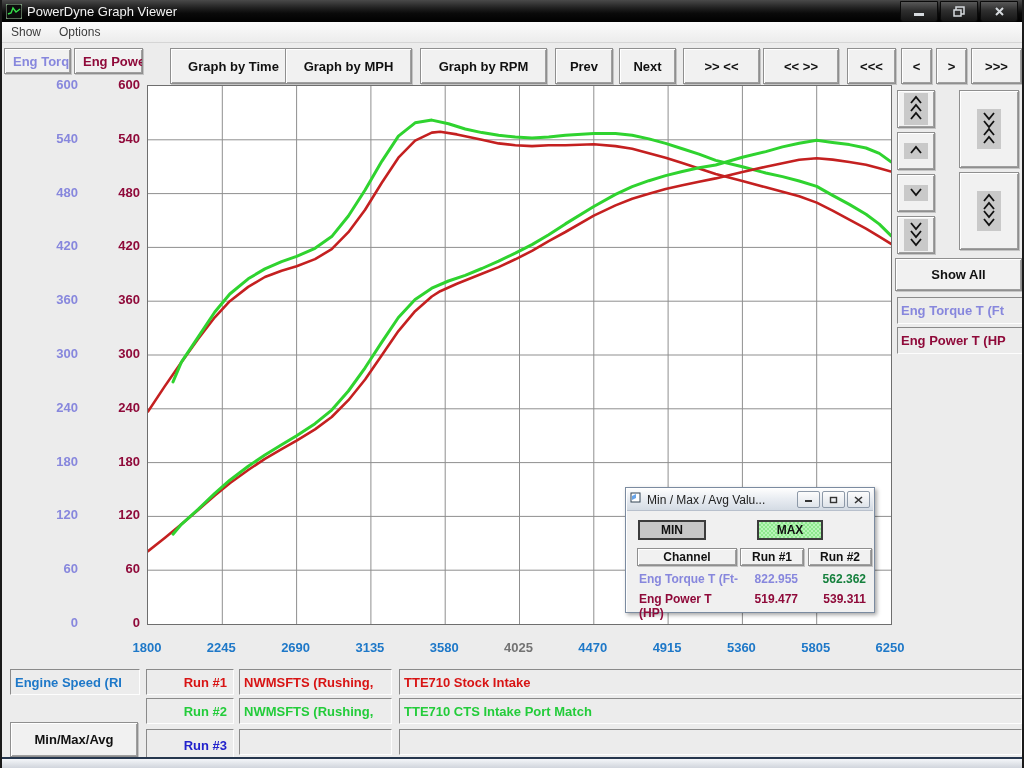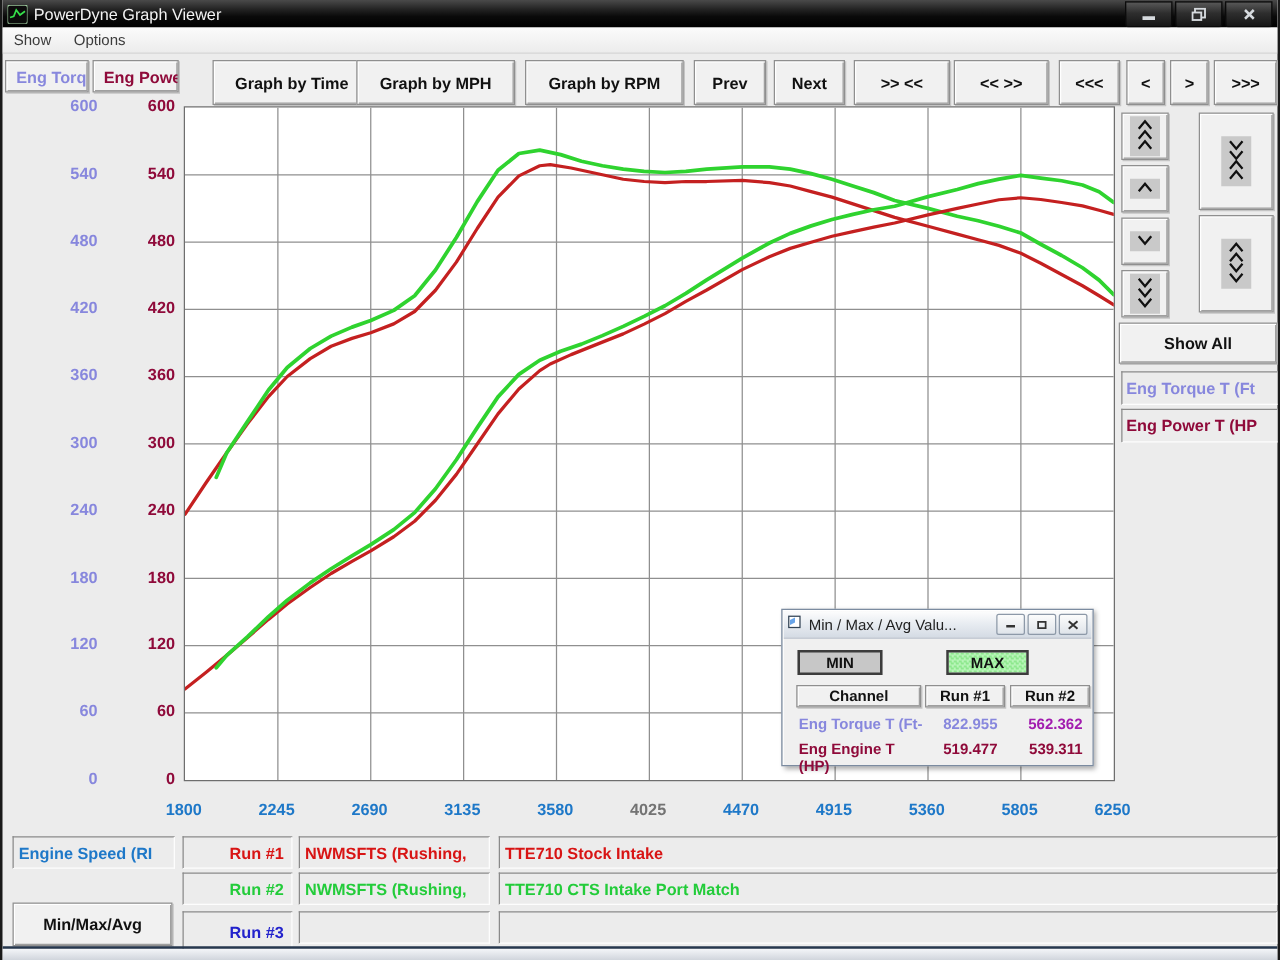--- a/index.html
+++ b/index.html
@@ -272,21 +272,21 @@
     </div>
     <div class="abs btn-label" style="left:12px;top:32px;width:68px;height:20px;background:#c7c7c7;border:2px solid #3c3c3c;font-size:12px;">MIN</div>
     <div class="abs btn-label" id="max-btn" style="left: 131px; top: 32px; width: 66px; height: 20px; border: 2px solid rgb(60, 60, 60); font-size: 12px; background: repeating-conic-gradient(rgb(142, 232, 142) 0%, rgb(142, 232, 142) 25%, rgb(184, 245, 184) 0%, rgb(184, 245, 184) 50%) 0px 0px / 4px 4px;">MAX</div>
 
     <div class="abs raised mm-col btn-label" style="left:11px;top:60px;width:100px;height:18px;">Channel</div>
     <div class="abs raised mm-col btn-label" style="left:114px;top:60px;width:64px;height:18px;">Run #1</div>
     <div class="abs raised mm-col btn-label" style="left:182px;top:60px;width:64px;height:18px;">Run #2</div>
 
     <div class="abs mm-col" style="left: 13px; top: 84px; width: 100px; color: rgb(135, 135, 221);">Eng Torque T (Ft-</div>
     <div class="abs mm-col mm-val" style="left: 114px; top: 84px; width: 64px; color: rgb(135, 135, 221);">822.955</div>
-    <div class="abs mm-col mm-val" style="left: 182px; top: 84px; width: 64px; color: #a21caf;">562.362</div>
-
-    <div class="abs mm-col" style="left: 13px; top: 104px; width: 100px; color: rgb(143, 10, 58);">Eng Engine T (HP)</div>
+    <div class="abs mm-col mm-val" style="left: 182px; top: 84px; width: 64px; color: #15803d;">562.362</div>
+
+    <div class="abs mm-col" style="left: 13px; top: 104px; width: 100px; color: rgb(143, 10, 58);">Eng Power T (HP)</div>
     <div class="abs mm-col mm-val" style="left: 114px; top: 104px; width: 64px; color: rgb(143, 10, 58);">519.477</div>
     <div class="abs mm-col mm-val" style="left: 182px; top: 104px; width: 64px; color: rgb(143, 10, 58);">539.311</div>
   </div>
 
   <div class="bottom-strip"></div>
 </div>
 
 </body></html>

